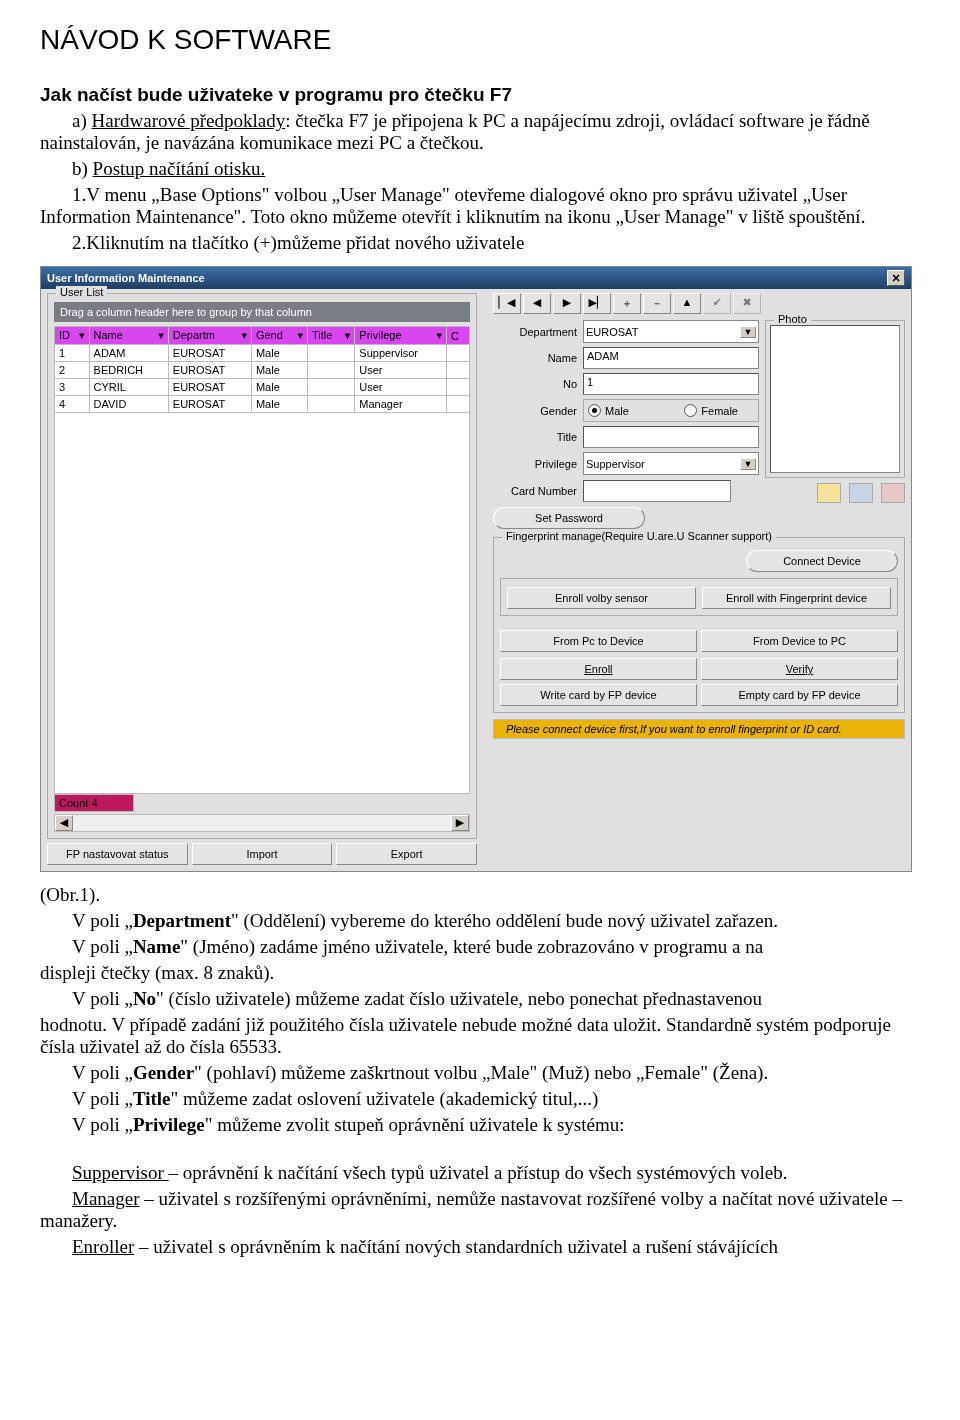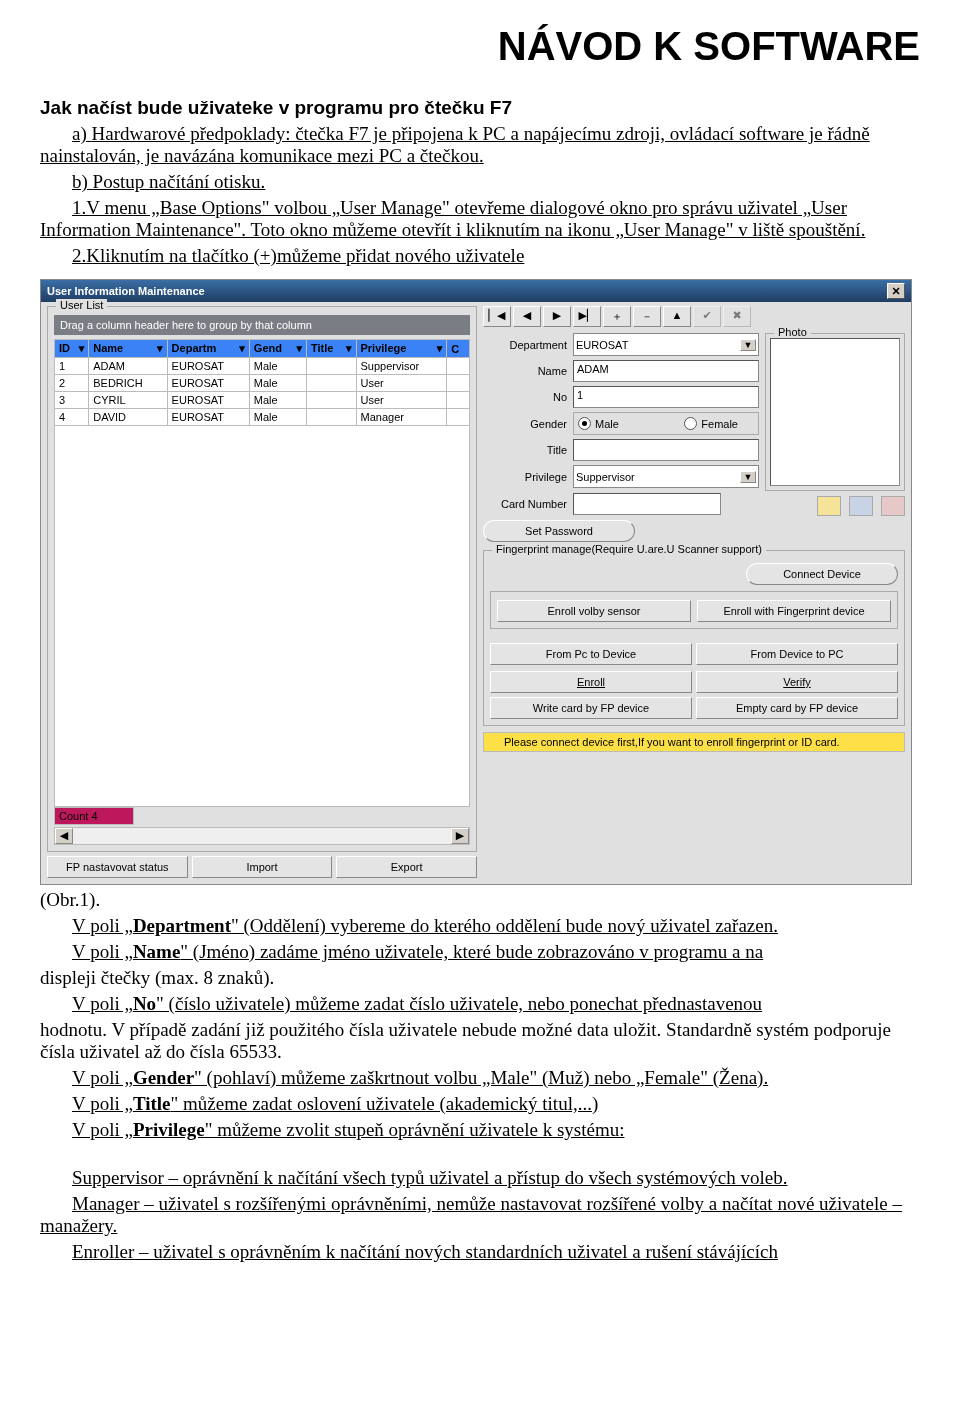--- a/index.html
+++ b/index.html
@@ -6,53 +6,53 @@
     margin: 0;
     padding: 20px 40px;
     font-family: "Times New Roman", Times, serif;
     font-size: 19px;
     color: #000;
     background: #fff;
     width: 880px;
   }
   h1 {
     font-family: Arial, Helvetica, sans-serif;
-    font-weight: bold;
-    font-size: 40px;
-    text-align: right;
+    font-weight: normal;
+    font-size: 28px;
+    text-align: left;
     margin: 4px 0 28px 0;
   }
   .sub {
     font-family: Arial, Helvetica, sans-serif;
     font-weight: bold;
   }
   .u { text-decoration: underline; }
   .para { margin: 0 0 4px 0; }
-  .indent { text-indent: 32px; text-decoration: underline; }
-  .fig1 { margin: 12px 0 4px 0; }
+  .indent { text-indent: 32px; }
+  .fig1 { margin: 12px 0 12px 0; }
   
   .dlg {
     width: 870px; font-family: Tahoma, Arial, sans-serif; font-size: 11px;
     color:#000; background:#e0e0e0; border:1px solid #888;
   }
   .titlebar {
     background: linear-gradient(#3a6ea5,#1f3d63);
     color:#fff; padding:3px 6px; display:flex; justify-content:space-between;
     align-items:center; font-weight:bold;
   }
   .titlebar .x { background:#d4d0c8;color:#000;width:16px;height:14px;line-height:14px;text-align:center;border:1px solid #fff;border-right-color:#555;border-bottom-color:#555;}
-  .dlg-body { display:flex; padding:4px 6px 6px 6px; gap:6px; }
+  .dlg-body { display:flex; padding:4px 6px 6px 6px; gap:16px; }
   .gb { border:1px solid #aaa; padding:8px 6px 6px 6px; position:relative; background:#e0e0e0;}
   .gb > .lg { position:absolute; top:-8px; left:8px; background:#e0e0e0; padding:0 4px; font-size:11px;}
   .left { width:430px; }
   .right { flex:1; }
   .drag { background:#7a7d84;color:#fff;padding:4px 6px;margin-bottom:4px;}
   table.grid { border-collapse:collapse; width:100%; font-size:11px; background:#fff;}
   table.grid th, table.grid td { border:1px solid #bbb; padding:2px 4px; text-align:left; }
-  table.grid th { background:#3b82f6; font-weight:bold; position:relative;}
+  table.grid th { background:#d946ef; font-weight:normal; position:relative;}
   .filler-white { height:380px; background:#fff; border:1px solid #bbb; border-top:none;}
   .count { border:1px solid #bbb; background:#be185d; padding:2px 4px; width:70px;}
   .hscroll { height:16px; background:#efefef; border:1px solid #bbb; margin-top:2px; display:flex; justify-content:space-between;}
   .hscroll .arr{width:16px;text-align:center;background:#d4d0c8;border:1px solid #fff;border-right-color:#888;border-bottom-color:#888; line-height:13px;}
   .btnrow { display:flex; gap:4px; margin-top:4px;}
   .wbtn {
     flex:1; background:#e4e4e4; border:1px solid #fff; border-right-color:#888;
     border-bottom-color:#888; padding:4px 0; text-align:center; font-size:11px;
   }
   .tb { display:flex; gap:2px; margin-bottom:6px;}
@@ -64,21 +64,21 @@
   .sel .dn{width:14px;text-align:center;background:#d4d0c8;border:1px solid #fff;border-right-color:#888;border-bottom-color:#888;font-size:9px;}
   .radio{display:inline-flex;align-items:center;margin-right:16px;}
   .radio .dot{width:11px;height:11px;border:1px solid #555;border-radius:50%;background:#fff;margin-right:4px;display:flex;align-items:center;justify-content:center;}
   .radio .dot.ck::after{content:"";width:5px;height:5px;background:#000;border-radius:50%;}
   .gbin{border:1px solid #aaa;background:#e0e0e0;padding:4px;display:flex;align-items:center;justify-content:space-between;}
   .photo{width:128px;height:146px;background:#fff;border:1px solid #888;border-top-color:#555;border-left-color:#555;}
   .rtop{display:flex;gap:6px;}
   .rtop-left{flex:1;}
   .irow{display:flex;gap:8px;justify-content:flex-end;margin-top:4px;}
   .irow .ic{width:22px;height:18px;border:1px solid #aaa;background:#efe7b8;}
-  .status{background:#fde047;border:1px solid #bbb;padding:3px 20px;margin-top:6px;font-size:11px;}
+  .status{background:#eab308;border:1px solid #bbb;padding:3px 12px;margin-top:6px;font-size:11px;font-style:italic;}
   .btn2{flex:0 0 150px;border-radius:11px;}
   .btn3{flex:1;}
 </style>
 </head>
 <body>
 
 
 
 <h1>NÁVOD K SOFTWARE</h1>
 

